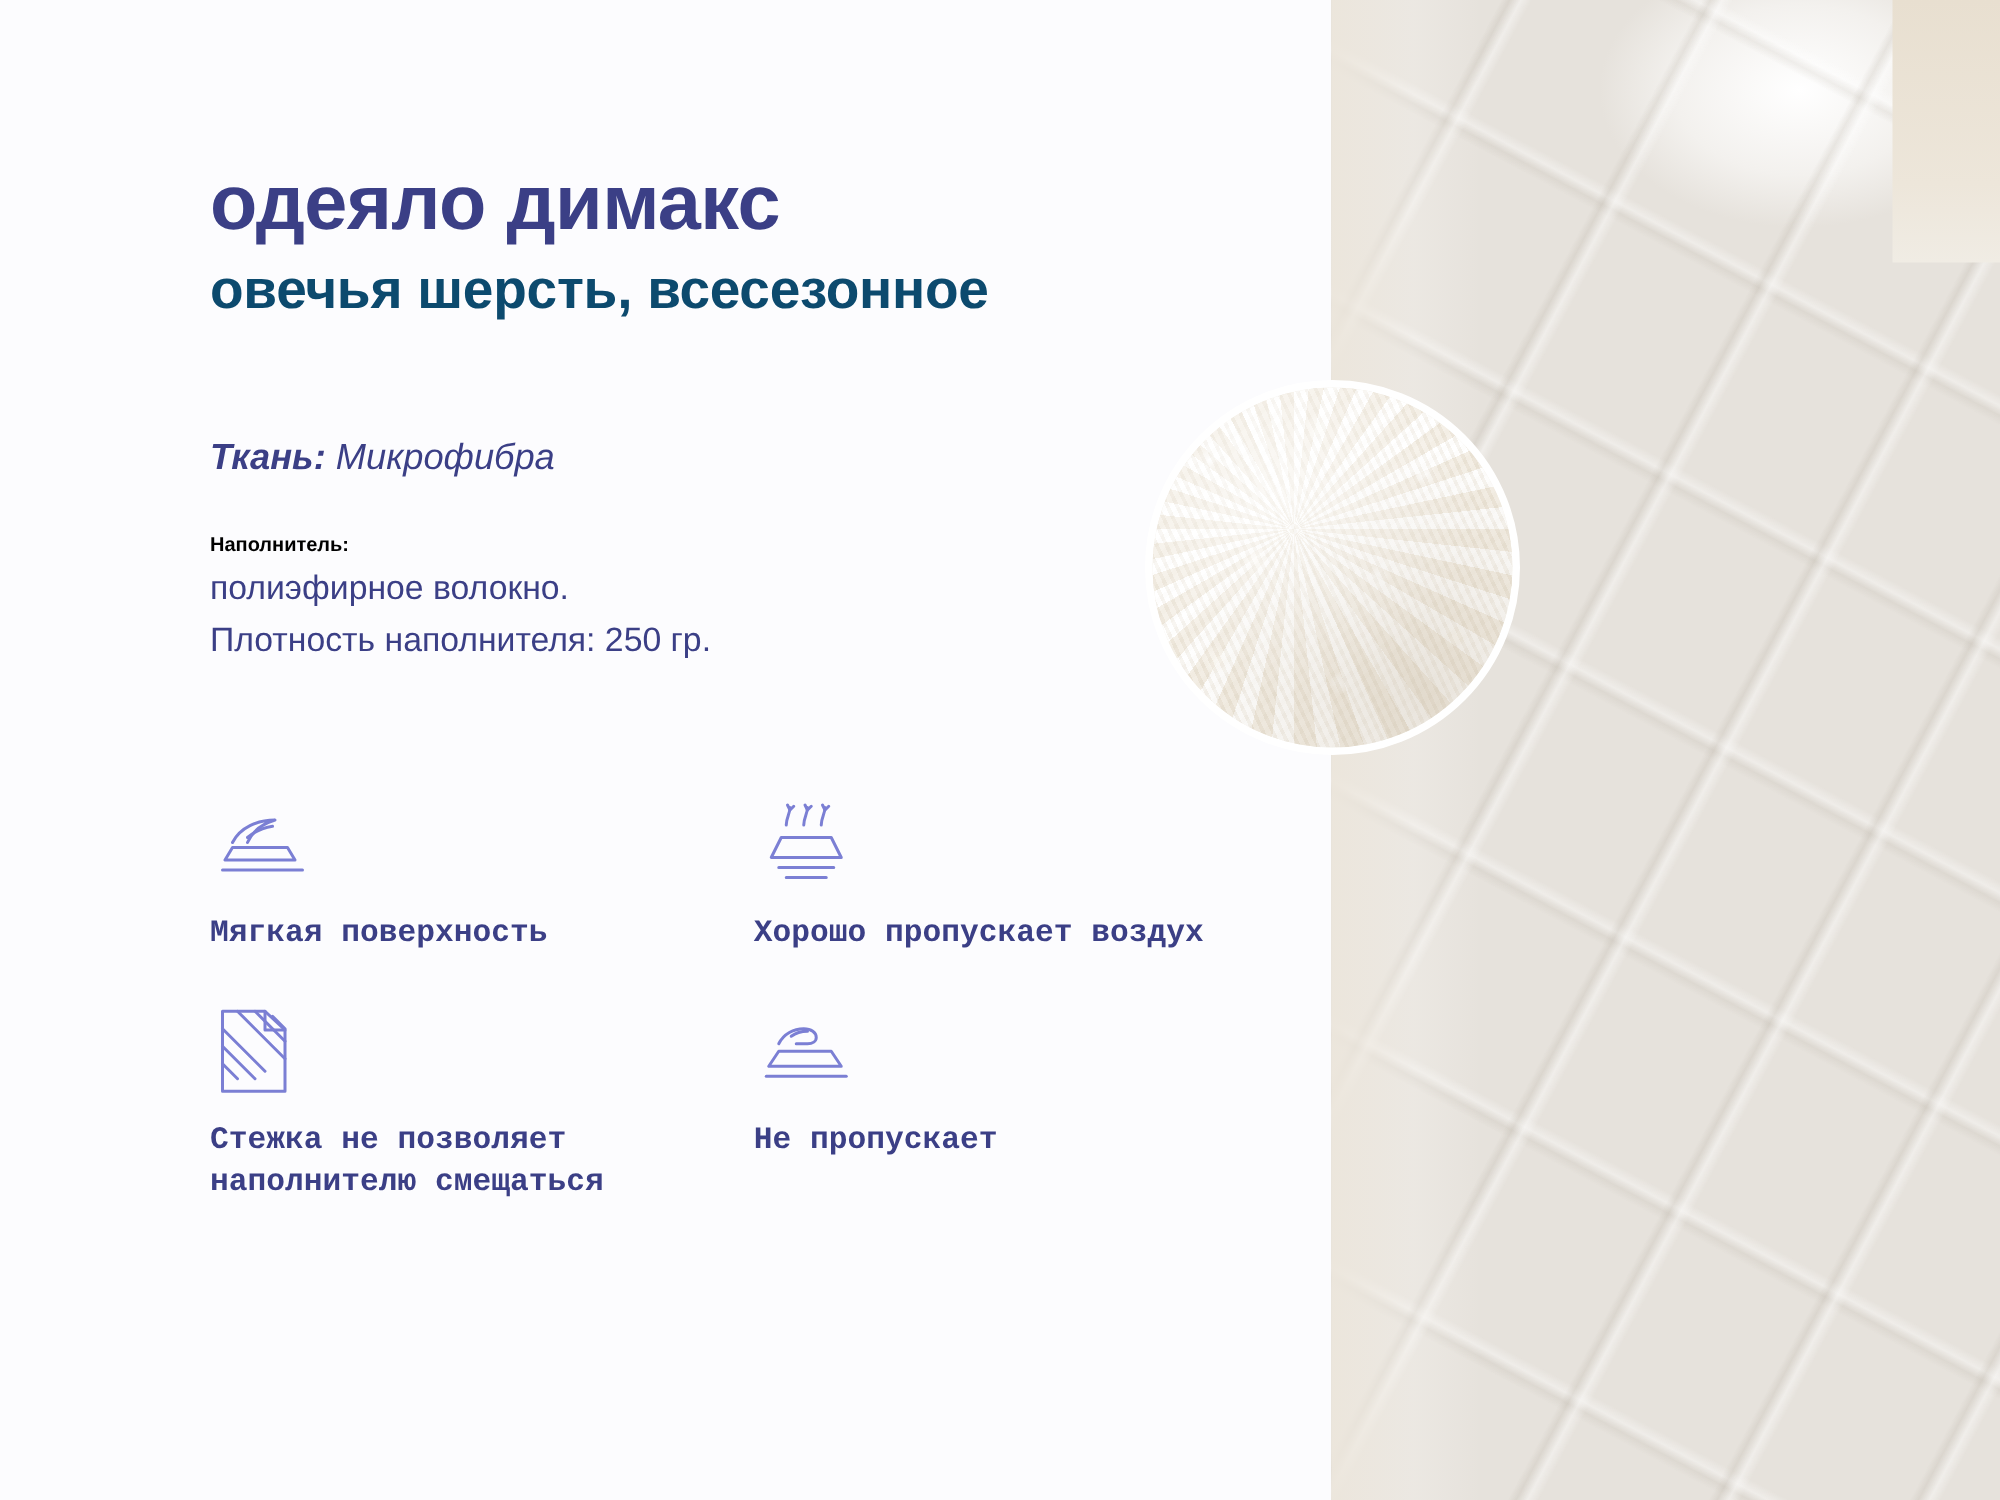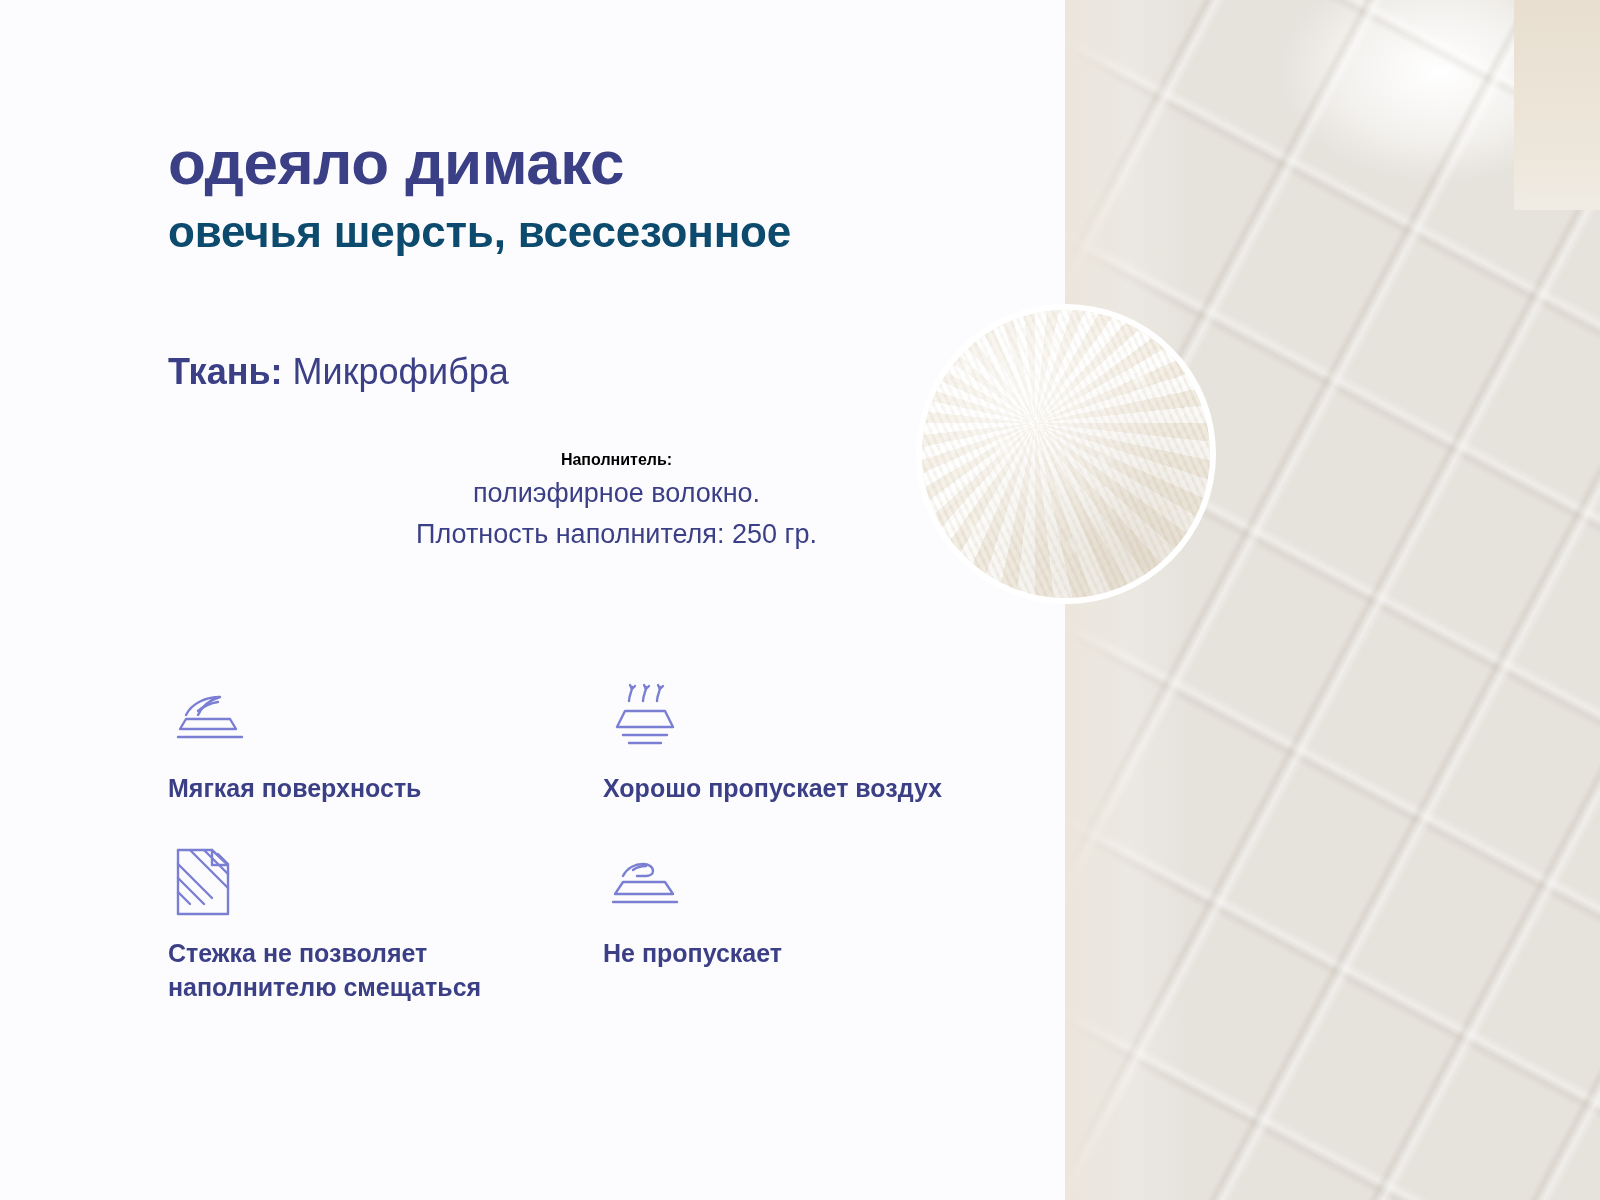--- a/index.html
+++ b/index.html
@@ -46,36 +46,38 @@
     font-size: 44px;
     font-weight: bold;
     color: #0c4a6e;
     line-height: 1.15;
     margin: 10px 0 0 0;
     letter-spacing: -0.2px;
   }
 
   .specs { margin-top: 86px; }
   .spec-row {
-    font-size: 36px;
+    font-size: 29px;
     color: #3b3f86;
     line-height: 1.55;
+    font-style: italic;
   }
   .spec-label { font-weight: bold; }
   .spec-value { font-weight: normal; }
-  .spec-block { margin-top: 52px; text-align: center; }
+  .spec-block { margin-top: 40px; }
   .spec-block .spec-label { display: block; margin-bottom: 4px; }
   .spec-line { display: block; font-size: 27px; color: #3b3f86; line-height: 1.52; }
 
   
   .features {
     position: absolute;
     left: 168px;
-    top: 683px;
+    top: 642px;
     width: 830px;
+    font-family: Liberation Mono, monospace;
   }
   .feature-grid {
     display: grid;
     grid-template-columns: 435px 395px;
     grid-template-rows: auto auto;
     row-gap: 42px;
   }
   .feature {
     display: block;
   }

